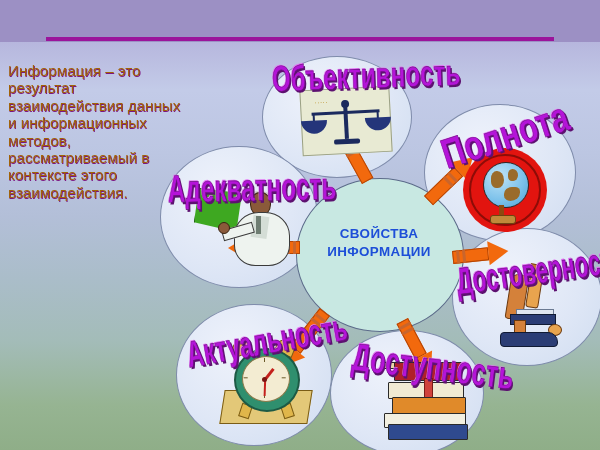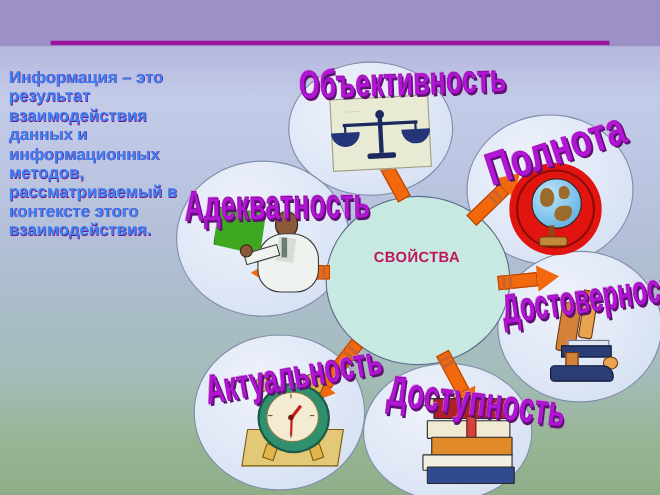--- a/index.html
+++ b/index.html
@@ -31,38 +31,38 @@
     white-space:nowrap;
   }
   .title-underline{
     position:absolute;left:46px;top:37px;width:508px;height:4px;
     background:#9b149b;
   }
 
   
   .lead{
     position:absolute;left:8px;top:62px;width:175px;
-    font-size:15.2px;line-height:17.4px;font-weight:bold;
-    color:#3b82f6;
+    font-size:15.2px;line-height:17.4px;font-weight:normal;
+    color:#a16207;
     text-shadow:0.6px 0.6px 0 #7d1580;
   }
 
   
   .circ{position:absolute;border-radius:50%;}
   .center-circle{
     left:296px;top:178px;width:166px;height:152px;
     background:#c8e8e2;
     border:1.2px solid #5c6b8a;
     box-shadow:0 0 0 0 rgba(0,0,0,0);
   }
   .center-label{
     position:absolute;left:296px;top:225px;width:166px;
     text-align:center;
     font-size:13.4px;font-weight:bold;line-height:18px;
-    color:#be185d;
+    color:#1d4ed8;
     letter-spacing:0.4px;
   }
   .sat{
     background:radial-gradient(ellipse at 38% 32%, #eef2fb 0%, #dfe7f6 55%, #cfdcf0 100%);
     border:1px solid #7f8cab;
   }
   .sat-obj   {left:262px;top:56px;width:148px;height:120px;}
   .sat-poln  {left:424px;top:104px;width:150px;height:135px;}
   .sat-dost  {left:452px;top:228px;width:148px;height:136px;}
   .sat-dstp  {left:330px;top:330px;width:152px;height:124px;}
@@ -230,20 +230,21 @@
   <div class="circ sat sat-obj"></div>
   <div class="circ sat sat-poln"></div>
   <div class="circ sat sat-dost"></div>
   <div class="circ sat sat-dstp"></div>
   <div class="circ sat sat-akt"></div>
   <div class="circ sat sat-adek"></div>
 
   <div class="circ center-circle"></div>
   <div class="center-label">
     <div>СВОЙСТВА</div>
+    <div>ИНФОРМАЦИИ</div>
   </div>
 
   <div class="arrow" style="left:362px;top:184px;transform:rotate(-119deg);">
     <div class="shaft" style="width:46px;"></div>
       <div class="band" style="left:30px;"></div>
       <div class="band" style="left:36px;"></div>
     <div class="head" style="left:46px;"></div>
   </div>
   <div class="arrow" style="left:424px;top:196px;transform:rotate(-44deg);">
     <div class="shaft" style="width:42px;"></div>

